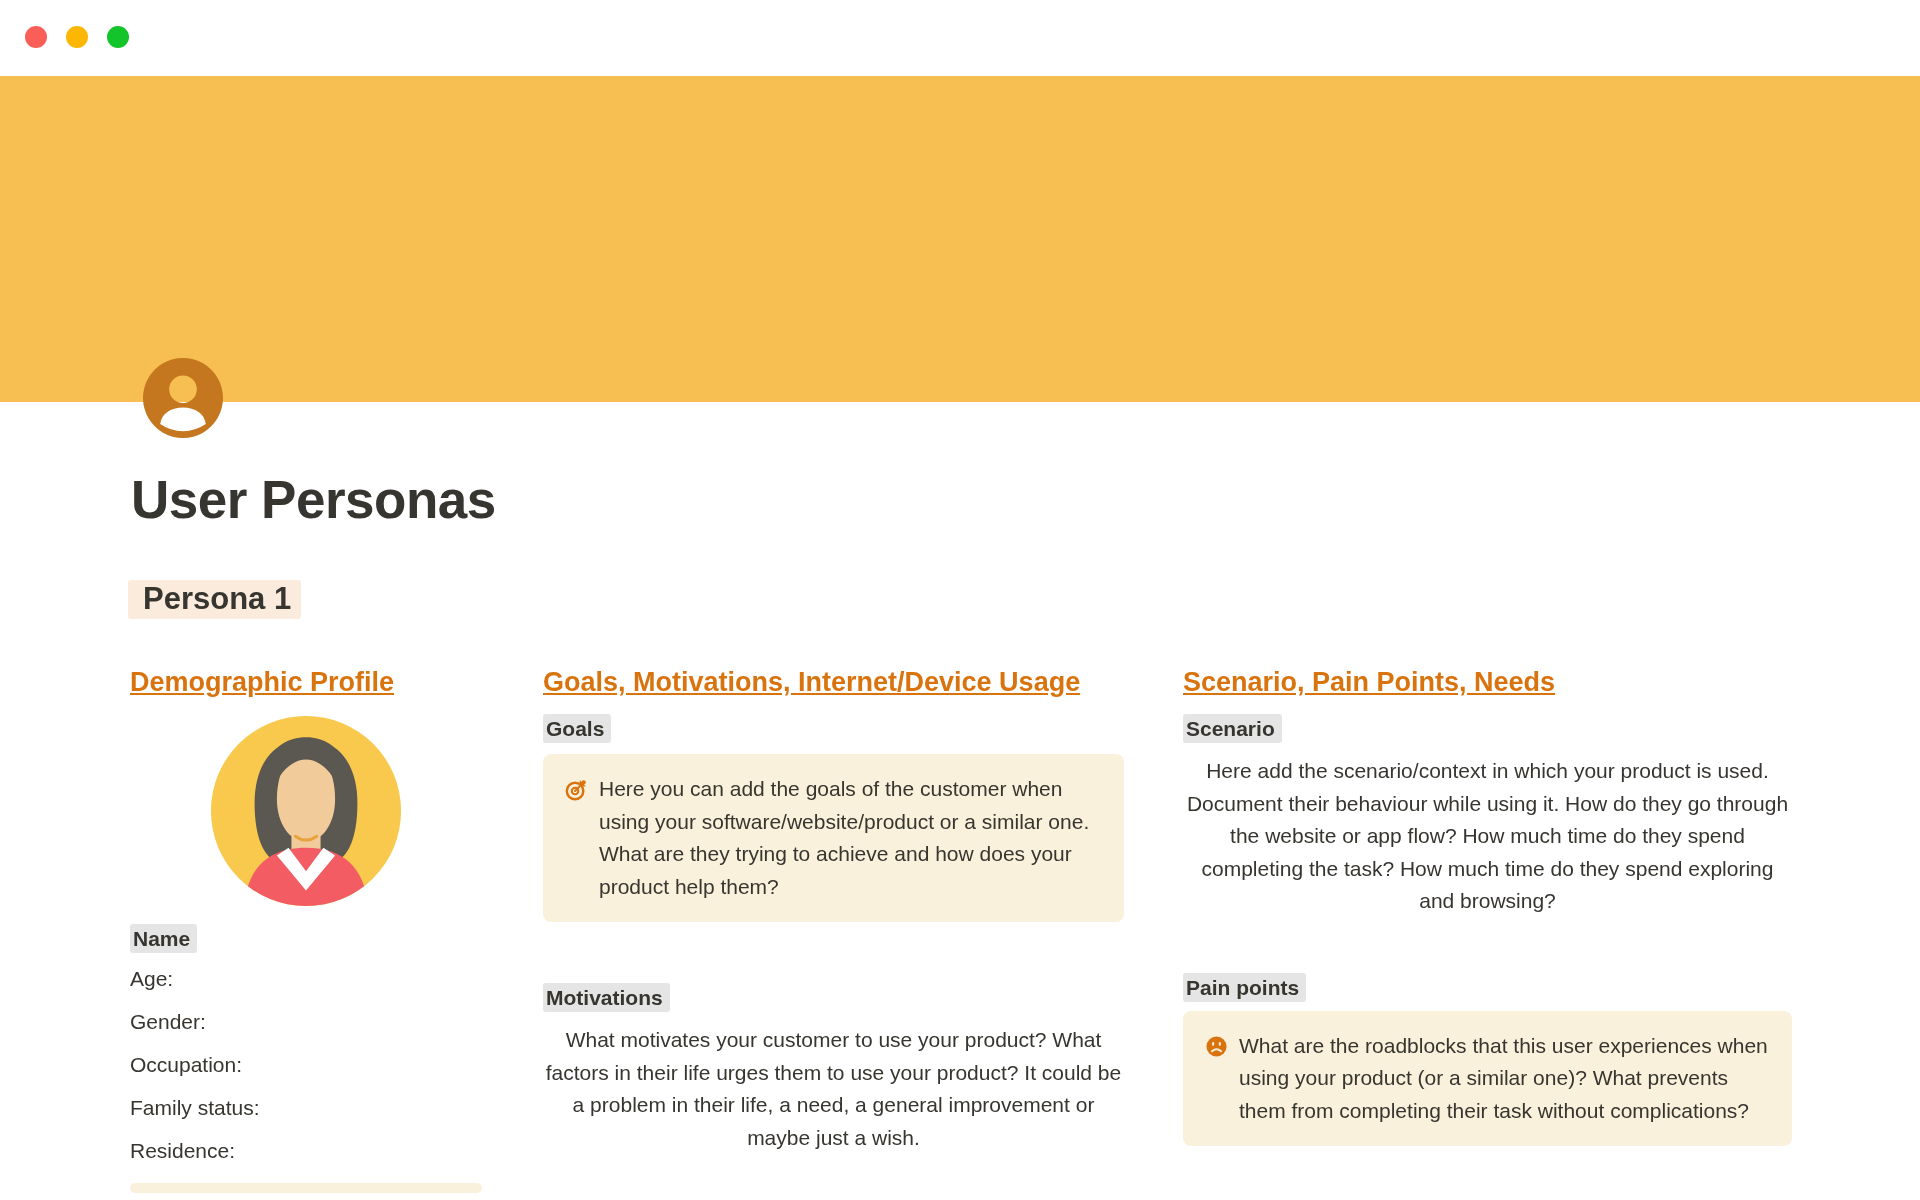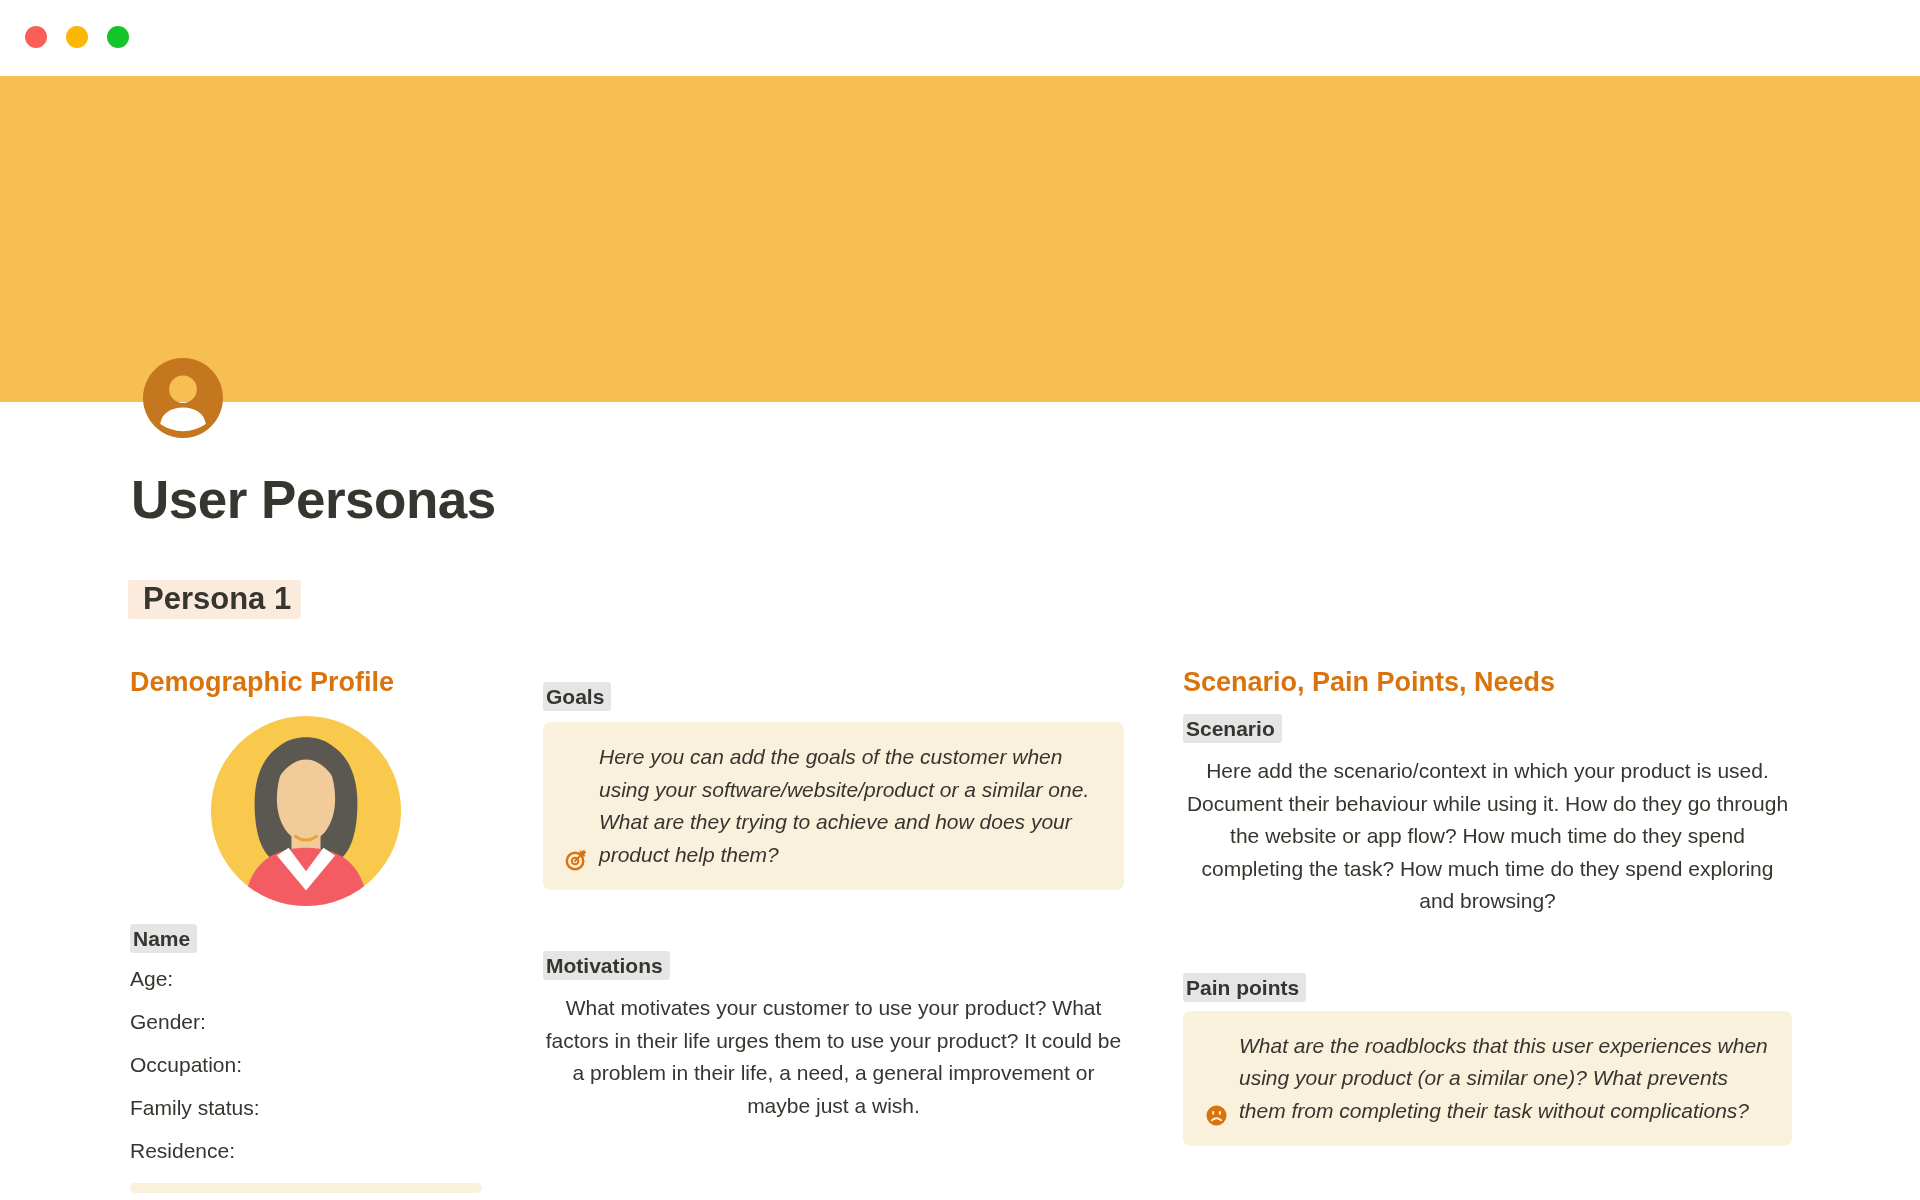--- a/index.html
+++ b/index.html
@@ -38,21 +38,21 @@
     background:#FAEBDD; border-radius:3px;
     padding:3px 10px 4px 15px; color:#37352F;
   }
 
   
   .columns { position:absolute; left:130px; top:666px; width:1662px; display:flex; align-items:flex-start; }
   .col-1 { width:352px; }
   .col-2 { width:581px; margin-left:61px; }
   .col-3 { width:609px; margin-left:59px; }
 
-  .col-heading { font-size:27px; line-height:32px; font-weight:700; color:#D9730D; }
+  .col-heading { font-size:27px; line-height:32px; font-weight:700; color:#D9730D;text-decoration:underline; }
 
   .sub-label {
     display:inline-block; margin-top:16px;
     font-size:21px; line-height:29px; font-weight:700;
     background:#e5e5e5; border-radius:3px; padding:0 7px 0 3px;
   }
 
   .para { font-size:21px; line-height:32.5px; margin-top:12px;text-align:center; }
 
   
@@ -60,23 +60,23 @@
   .name-label { }
   .field-list { margin-top:15px; list-style:none; }
   .field-list li { font-size:21px; line-height:21px; margin-bottom:22px; }
   .empty-highlight {
     width:352px; height:10px; margin-top:16px;
     background:#FAF1DC; border-radius:5px;
   }
 
   
   .callout {
-    display:flex; align-items:flex-end;
+    display:flex; align-items:flex-start;
     background:#FAF1DC; border-radius:8px;
-    padding:19px 22px; margin-top:11px;font-style:italic;
+    padding:19px 22px; margin-top:11px;
   }
   .callout .c-icon { width:23px; height:23px; flex:none; margin:5px 11px 0 0; }
   .callout .c-text { font-size:21px; line-height:32.5px; }
 
   .gap-motivations { margin-top:61px; }
   .gap-painpoints  { margin-top:55px; }
   .callout-pain    { margin-top:9px;padding-left:22px; }
 </style>
 </head>
 <body>
@@ -133,20 +133,21 @@
       <li>Gender:</li>
       <li>Occupation:</li>
       <li>Family status:</li>
       <li>Residence:</li>
     </ul>
 
     <div class="empty-highlight"></div>
   </div>
 
   <div class="col-2">
+    <h3 class="col-heading">Goals, Motivations, Internet/Device Usage</h3>
 
     <span class="sub-label">Goals</span>
 
     <div class="callout">
       <svg class="c-icon" viewBox="0 0 24 24">
         <circle cx="10.5" cy="13.5" r="8.6" fill="none" stroke="#D9730D" stroke-width="2.6"></circle>
         <circle cx="10.5" cy="13.5" r="3.4" fill="none" stroke="#D9730D" stroke-width="2.2"></circle>
         <circle cx="10.5" cy="13.5" r="1.1" fill="#D9730D"></circle>
         <path d="M10.5,13.5 L17.5,6.5" stroke="#D9730D" stroke-width="2"></path>
         <path d="M15.5,2.2 L21.8,8.5 L17.2,8.9 L15.1,6.8 Z" fill="#D9730D"></path>

